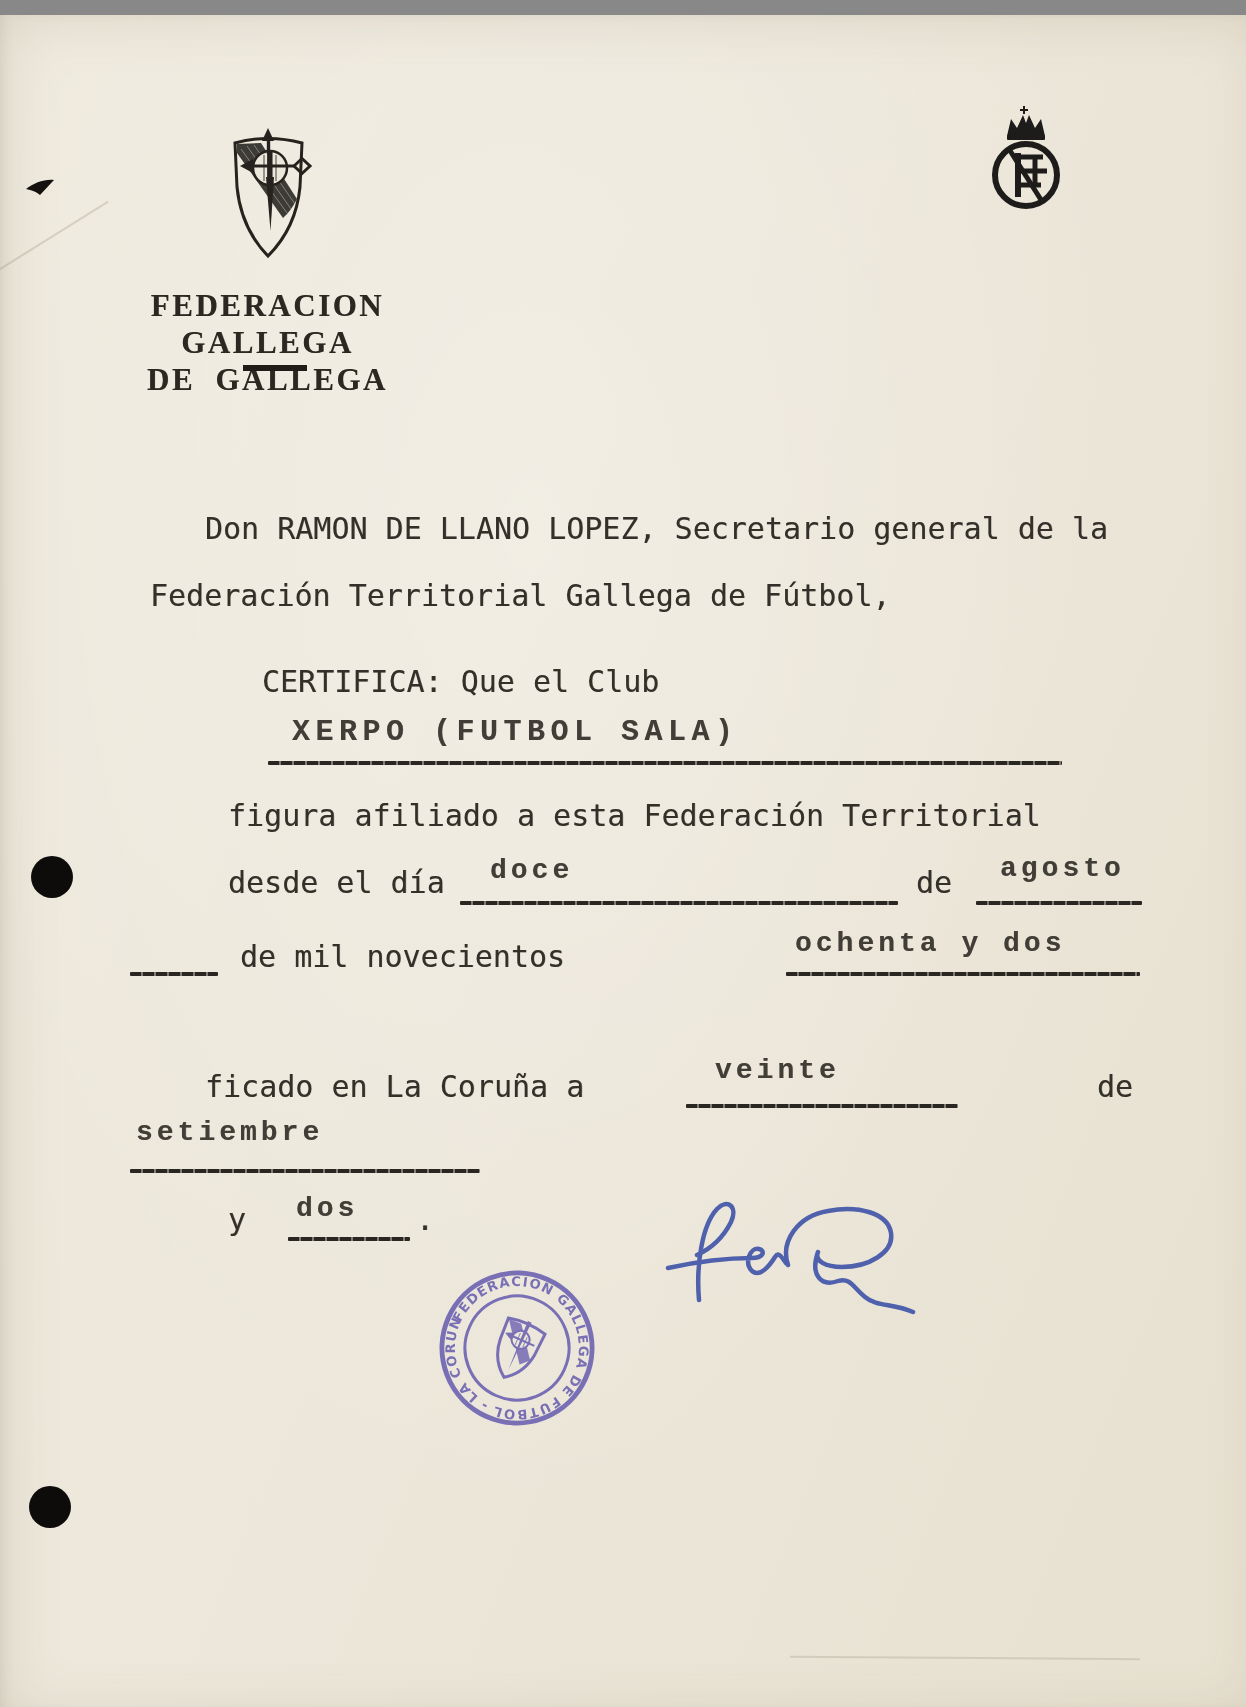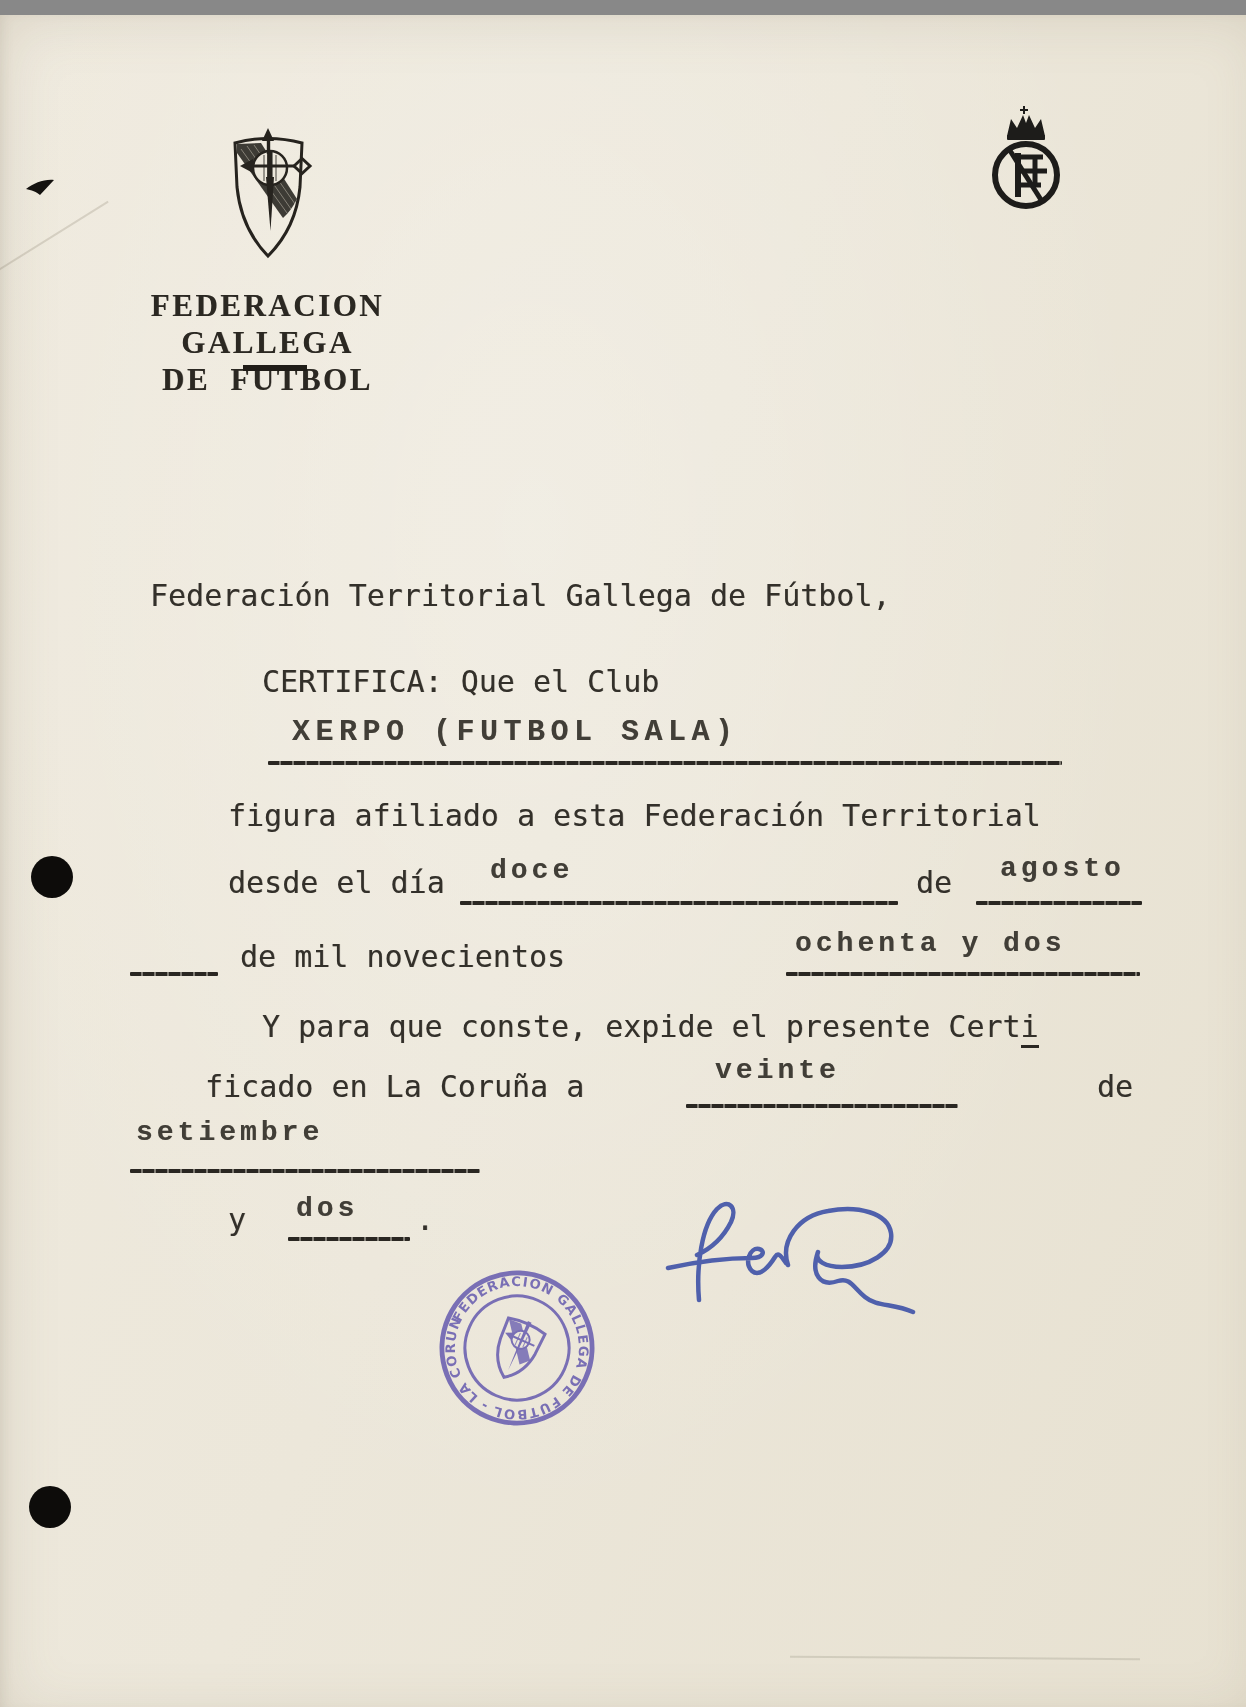--- a/index.html
+++ b/index.html
@@ -82,45 +82,45 @@
     <rect x="27" y="30" width="38" height="5" rx="1" fill="#1d1c1a"></rect>
     <circle cx="46" cy="70" r="31" fill="none" stroke="#1d1c1a" stroke-width="6"></circle>
     <path d="M38 48 V92" stroke="#1d1c1a" stroke-width="6"></path>
     <path d="M38 52 H63 M38 66 H67 M38 80 H61" stroke="#1d1c1a" stroke-width="5"></path>
     <path d="M55 52 V82" stroke="#1d1c1a" stroke-width="5"></path>
     <path d="M29 44 L63 98" stroke="#1d1c1a" stroke-width="5"></path>
   </svg>
 
   <div class="abs lh-title" style="left:60px;top:272px;width:415px;">
     <div>FEDERACION GALLEGA</div>
-    <div>DE FUTBOL</div>
+    <div>DE GALLEGA</div>
   </div>
   <div class="lh-rule" style="left:243px;top:350px;width:64px;"></div>
 
+  <div class="abs tw" style="left:205px;top:497px;">Don RAMON DE LLANO LOPEZ, Secretario general de la</div>
   <div class="abs tw" style="left:150px;top:564px;">Federación Territorial Gallega de Fútbol,</div>
   <div class="abs tw" style="left:262px;top:650px;">CERTIFICA: Que el Club</div>
 
   <div class="abs fill fill-club" style="left:292px;top:700px;">XERPO (FUTBOL SALA)</div>
   <div class="rule" style="left:268px;top:746px;width:794px;"></div>
 
   <div class="abs tw" style="left:228px;top:784px;">figura afiliado a esta Federación Territorial</div>
 
   <div class="abs tw" style="left:228px;top:851px;">desde el día</div>
   <div class="abs fill" style="left:490px;top:840px;">doce</div>
   <div class="rule" style="left:460px;top:886px;width:438px;"></div>
   <div class="abs tw" style="left:916px;top:851px;">de</div>
   <div class="abs fill" style="left:1000px;top:838px;">agosto</div>
   <div class="rule" style="left:976px;top:886px;width:166px;"></div>
 
   <div class="rule" style="left:130px;top:957px;width:88px;"></div>
   <div class="abs tw" style="left:240px;top:925px;">de mil novecientos</div>
   <div class="abs fill" style="left:795px;top:913px;">ochenta y dos</div>
   <div class="rule" style="left:786px;top:957px;width:354px;"></div>
 
-  <div class="abs tw" style="left:262px;top:995px;"><span>Y para que conste, expide el presente Cert</span><span class="hyph-i">i</span></div>
 
   <div class="abs fill" style="left:715px;top:1040px;">veinte</div>
   <div class="abs tw" style="left:205px;top:1055px;">ficado en La Coruña a</div>
   <div class="rule" style="left:686px;top:1089px;width:272px;"></div>
   <div class="abs tw" style="left:1097px;top:1055px;">de</div>
 
   <div class="abs fill" style="left:136px;top:1102px;">setiembre</div>
   <div class="rule" style="left:130px;top:1154px;width:350px;"></div>
 
   <div class="abs tw" style="left:228px;top:1188px;">y</div>

